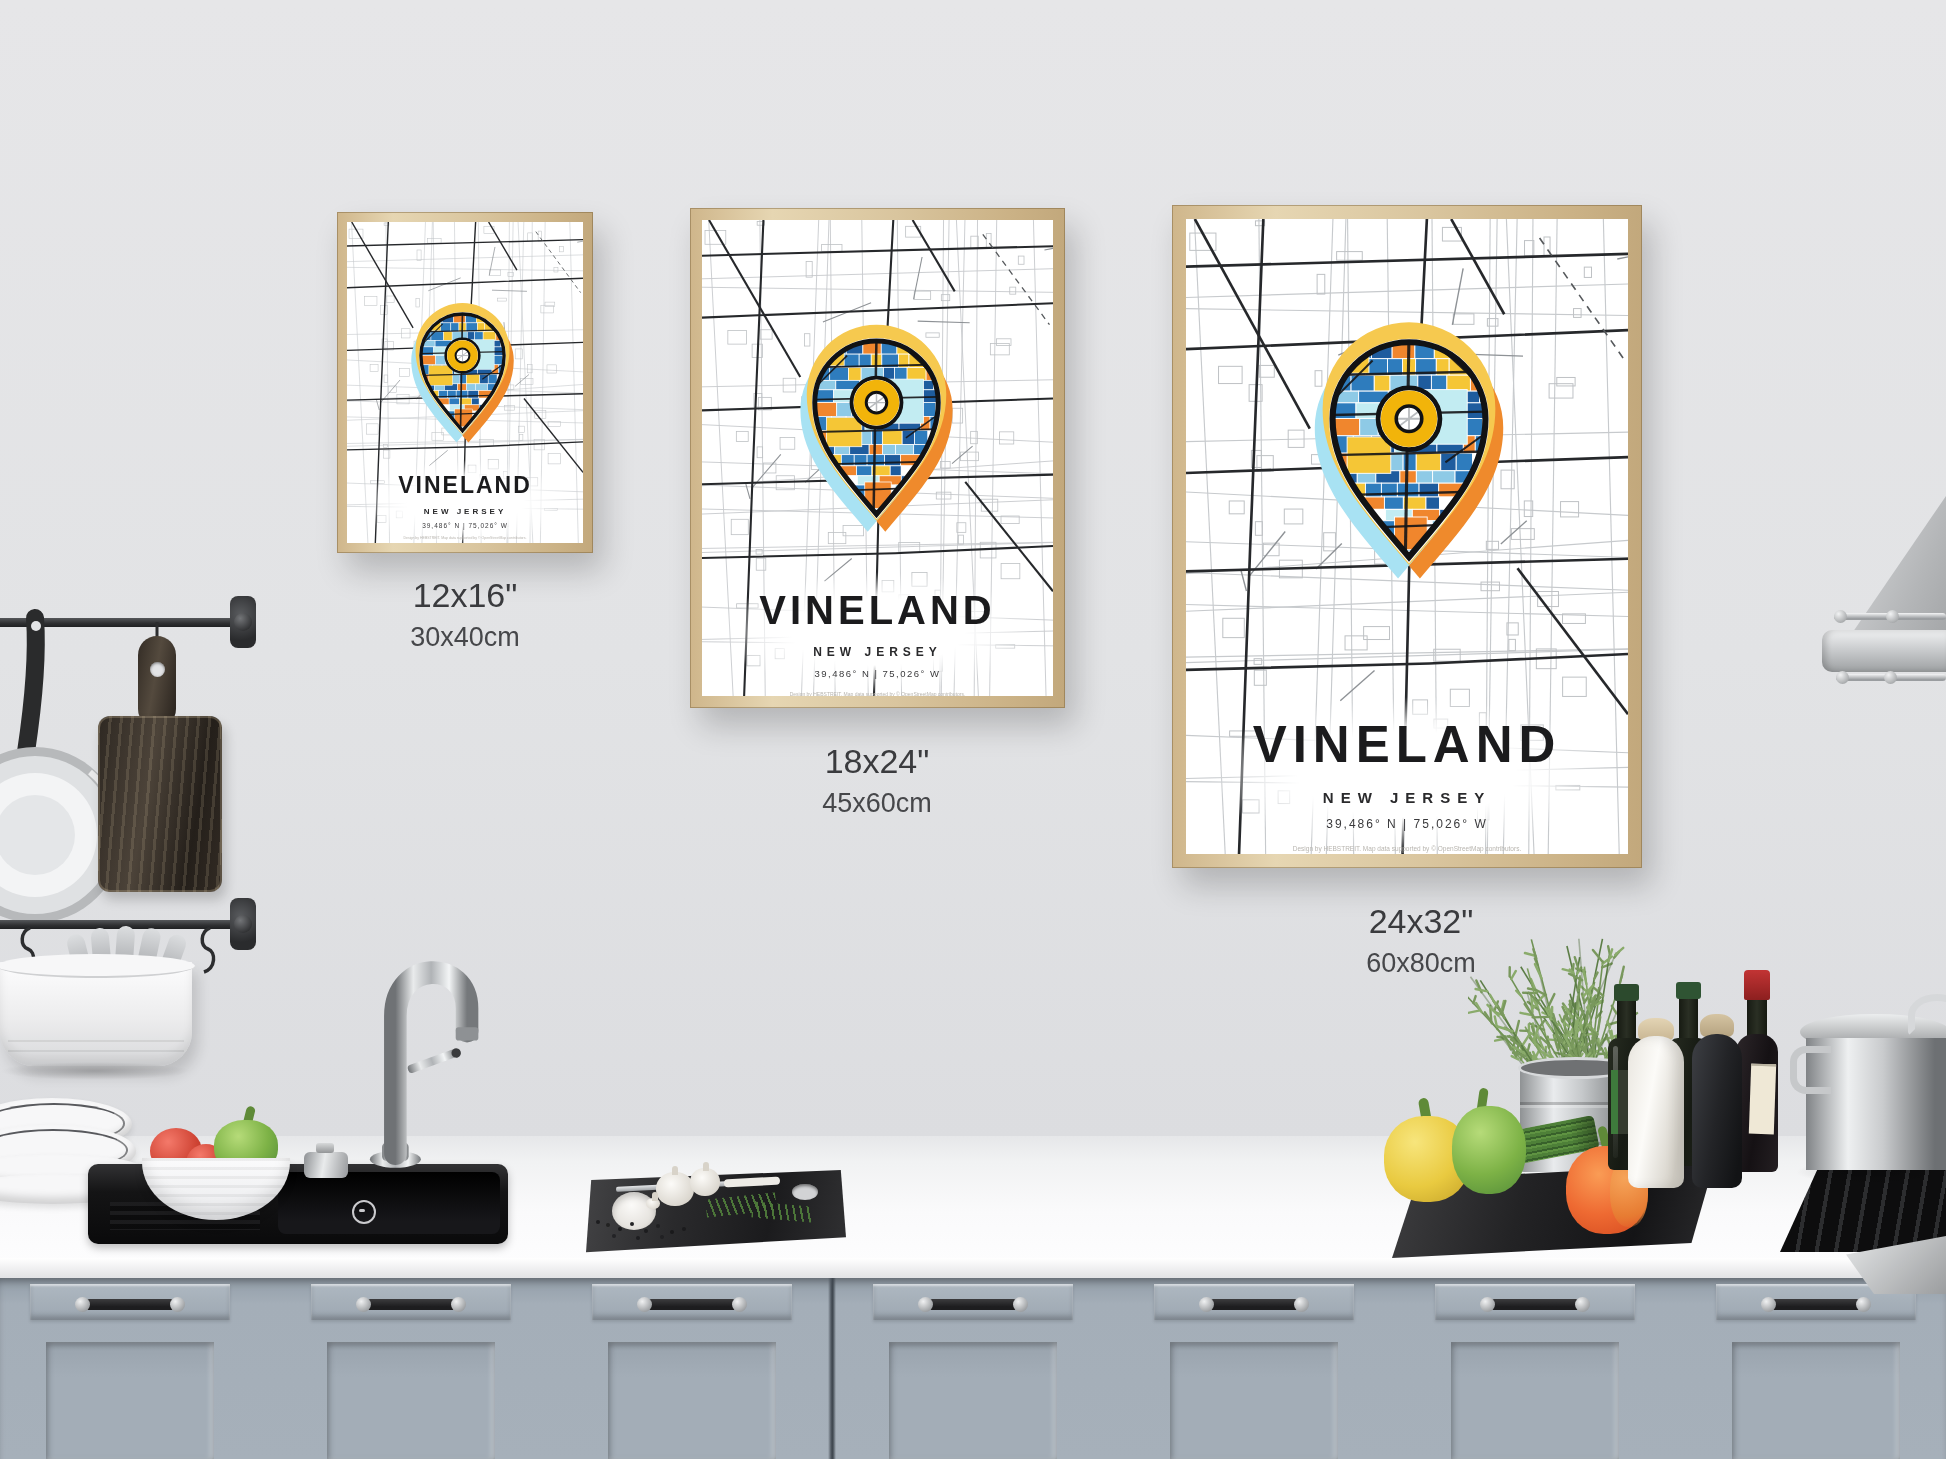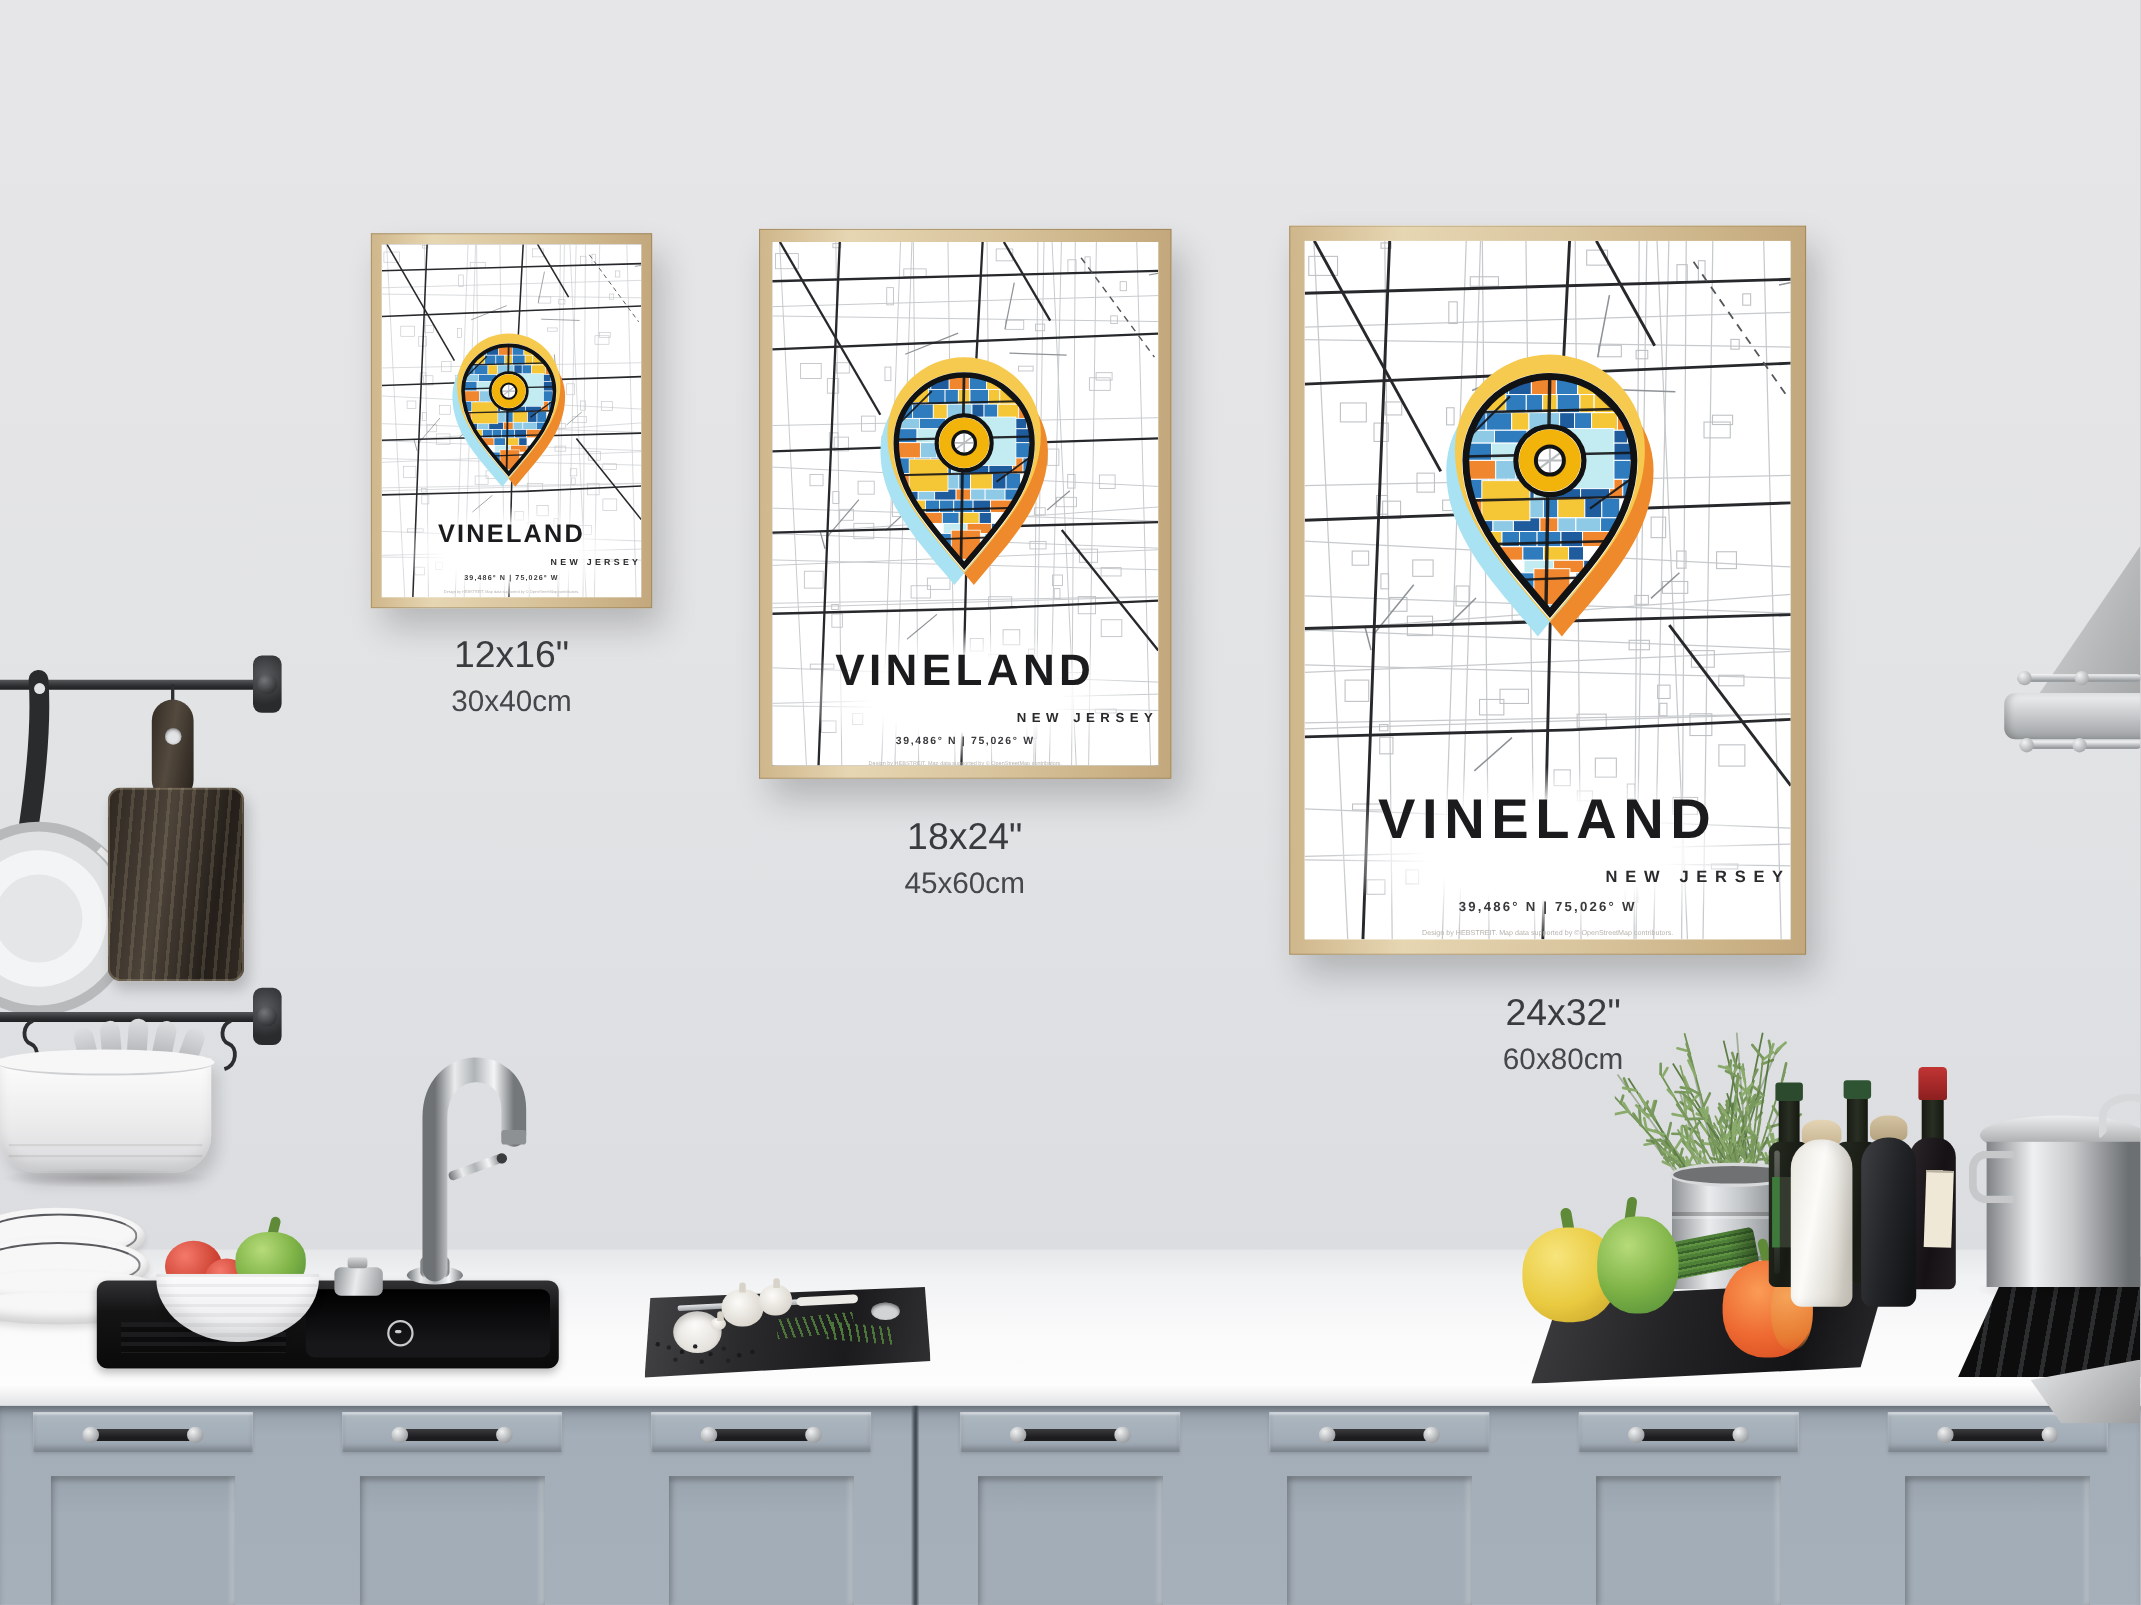--- a/index.html
+++ b/index.html
@@ -29,22 +29,22 @@
   .p1 .poster-inner{left:10px;top:10px;width:236px;height:321px;}
   .p2{left:690px;top:208px;width:375px;height:500px;}
   .p2 .poster-inner{left:12px;top:12px;width:351px;height:476px;}
   .p3{left:1172px;top:205px;width:470px;height:663px;}
   .p3 .poster-inner{left:14px;top:14px;width:442px;height:635px;}
   .map-svg{position:absolute;left:0;top:0;}
   .text-fade{position:absolute;left:5%;width:90%;
     background:radial-gradient(ellipse closest-side,#fff 55%,rgba(255,255,255,0));}
   .poster-text{position:absolute;left:0;width:100%;text-align:center;color:#1b1b1d;}
   .p-title{font-weight:bold;}
-  .p-sub{font-weight:bold;color:#2a2a2c;text-align:right;}
-  .p-coords{font-weight:bold;color:#3a3a3c;}
+  .p-sub{font-weight:bold;color:#2a2a2c;}
+  .p-coords{font-weight:normal;color:#3a3a3c;}
   .p-credit{color:#b8b5af;}
   .t1 .p-title{font-size:23px;letter-spacing:2px;}
   .t1 .p-sub{font-size:8px;letter-spacing:3px;margin-top:8px;}
   .t1 .p-coords{font-size:6.5px;letter-spacing:1px;margin-top:6px;}
   .t1 .p-credit{font-size:3.5px;margin-top:7px;}
   .t2 .p-title{font-size:40px;letter-spacing:4px;}
   .t2 .p-sub{font-size:12px;letter-spacing:5px;margin-top:12px;}
   .t2 .p-coords{font-size:9.5px;letter-spacing:1.5px;margin-top:9px;}
   .t2 .p-credit{font-size:5px;margin-top:12px;}
   .t3 .p-title{font-size:51px;letter-spacing:6px;}

